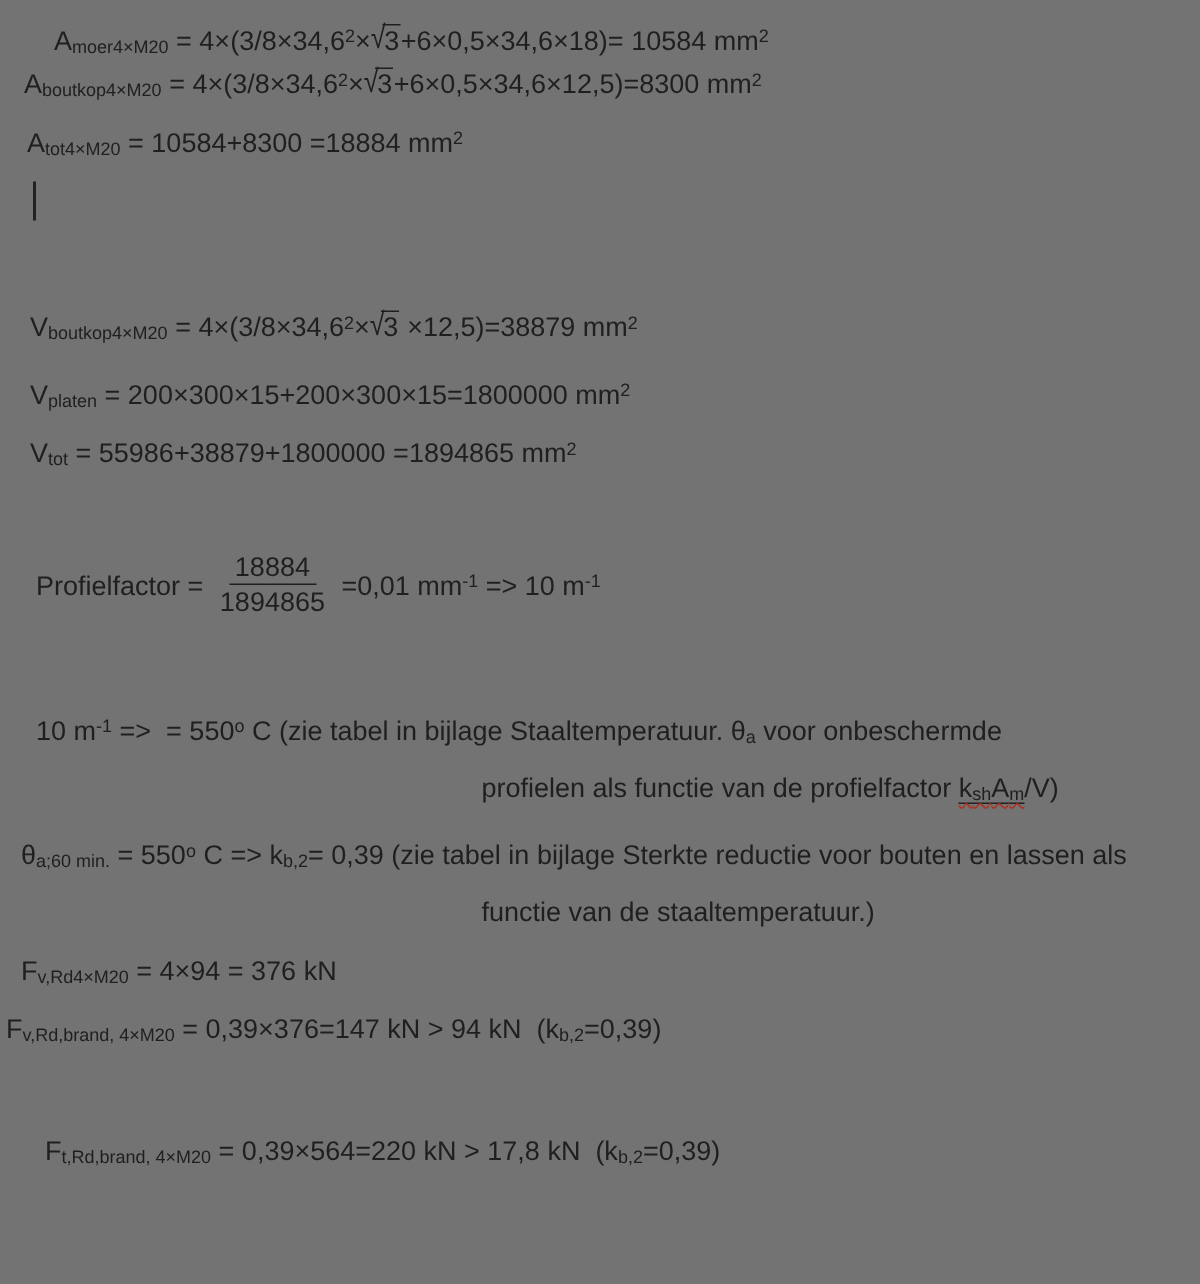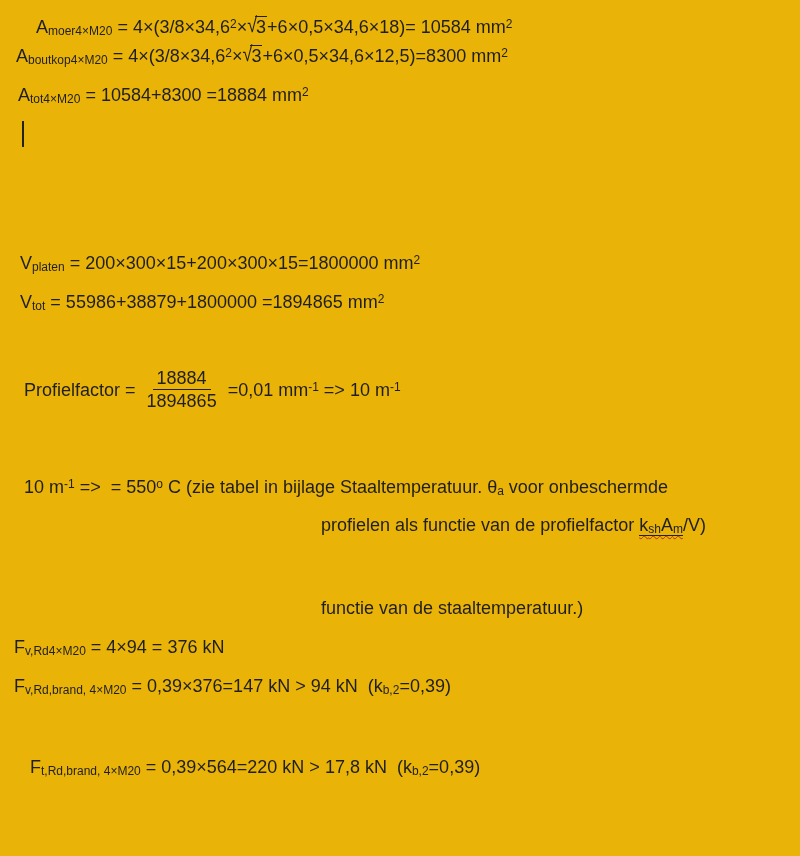--- a/index.html
+++ b/index.html
@@ -64,27 +64,29 @@
   }
   .cursor {
     position: absolute;
     width: 2px;
     background: #222222;
   }
 </style>
 </head>
 <body>
 
-<div class="page" style="background: #eab308; color: rgb(31, 31, 31);">
+<div class="page" style="background: #737373; color: rgb(31, 31, 31);">
     <div class="line" style="top: 16px; left: 36px;"><span>A</span><sub>moer4×M20</sub><span> = 4×(3/8×34,6</span><sup>2</sup><span>×</span><span class="sqrt"><span class="radical">√</span><span class="sqrt-content">3</span></span><span>+6×0,5×34,6×18)= 10584 mm</span><sup>2</sup></div>
     <div class="line" style="top: 45px; left: 16px; text-align: right;"><span>A</span><sub>boutkop4×M20</sub><span> = 4×(3/8×34,6</span><sup>2</sup><span>×</span><span class="sqrt"><span class="radical">√</span><span class="sqrt-content">3</span></span><span>+6×0,5×34,6×12,5)=8300 mm</span><sup>2</sup></div>
     <div class="line" style="top: 84px; left: 18px;"><span>A</span><sub>tot4×M20</sub><span> = 10584+8300 =18884 mm</span><sup>2</sup></div>
+    <div class="line" style="top: 207px; left: 20px;"><span>V</span><sub>boutkop4×M20</sub><span> = 4×(3/8×34,6</span><sup>2</sup><span>×</span><span class="sqrt"><span class="radical">√</span><span class="sqrt-content">3</span></span><span> ×12,5)=38879 mm</span><sup>2</sup></div>
     <div class="line" style="top: 252px; left: 20px;"><span>V</span><sub>platen</sub><span> = 200×300×15+200×300×15=1800000 mm</span><sup>2</sup></div>
     <div class="line" style="top: 291px; left: 20px;"><span>V</span><sub>tot</sub><span> = 55986+38879+1800000 =1894865 mm</span><sup>2</sup></div>
     <div class="line" style="top: 370px; left: 24px;"><span>Profielfactor = </span><span class="frac"><span class="num">18884</span><span class="den">1894865</span></span><span> =0,01 mm</span><sup>-1</sup><span> =&gt; 10 m</span><sup>-1</sup></div>
     <div class="line" style="top: 476px; left: 24px;"><span>10 m</span><sup>-1</sup><span> =&gt;  = 550</span><sup>o</sup><span> C (zie tabel in bijlage Staaltemperatuur. θ</span><sub>a</sub><span> voor onbeschermde</span></div>
     <div class="line" style="top: 514px; left: 321px;"><span>profielen als functie van de profielfactor </span><span class="misspelled"><span>k</span><sub>sh</sub><span>A</span><sub>m</sub></span><span>/V)</span></div>
+    <div class="line" style="top: 559px; left: 14px;"><span>θ</span><sub>a;60 min.</sub><span> = 550</span><sup>o</sup><span> C =&gt; k</span><sub>b,2</sub><span>= 0,39 (zie tabel in bijlage Sterkte reductie voor bouten en lassen als</span></div>
     <div class="line" style="top: 597px; left: 321px;"><span>functie van de staaltemperatuur.)</span></div>
     <div class="line" style="top: 636px; left: 14px;"><span>F</span><sub>v,Rd4×M20</sub><span> = 4×94 = 376 kN</span></div>
-    <div class="line" style="top: 675px; left: 14px;"><span>F</span><sub>v,Rd,brand, 4×M20</sub><span> = 0,39×376=147 kN &gt; 94 kN  (k</span><sub>b,2</sub><span>=0,39)</span></div>
+    <div class="line" style="top: 675px; left: 4px;"><span>F</span><sub>v,Rd,brand, 4×M20</sub><span> = 0,39×376=147 kN &gt; 94 kN  (k</span><sub>b,2</sub><span>=0,39)</span></div>
     <div class="line" style="top: 756px; left: 30px;"><span>F</span><sub>t,Rd,brand, 4×M20</sub><span> = 0,39×564=220 kN &gt; 17,8 kN  (k</span><sub>b,2</sub><span>=0,39)</span></div>
     <div class="cursor" style="top: 121px; left: 22px; height: 26px;"></div>
   </div>
 
 </body></html>

